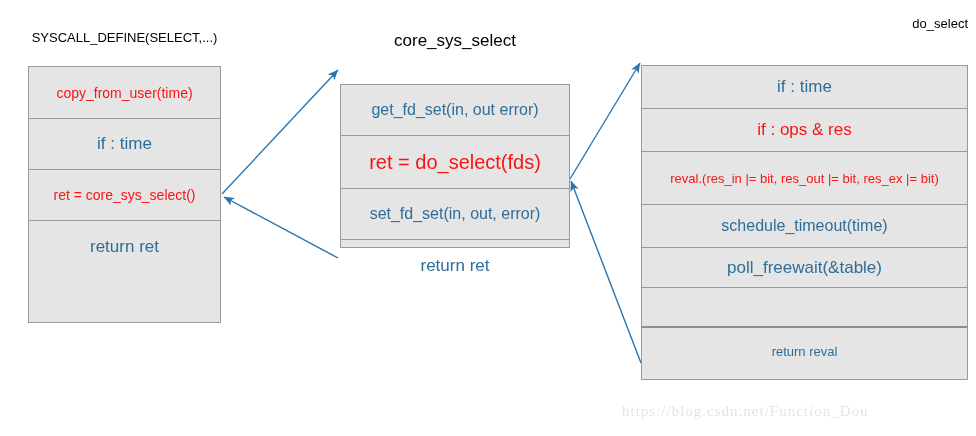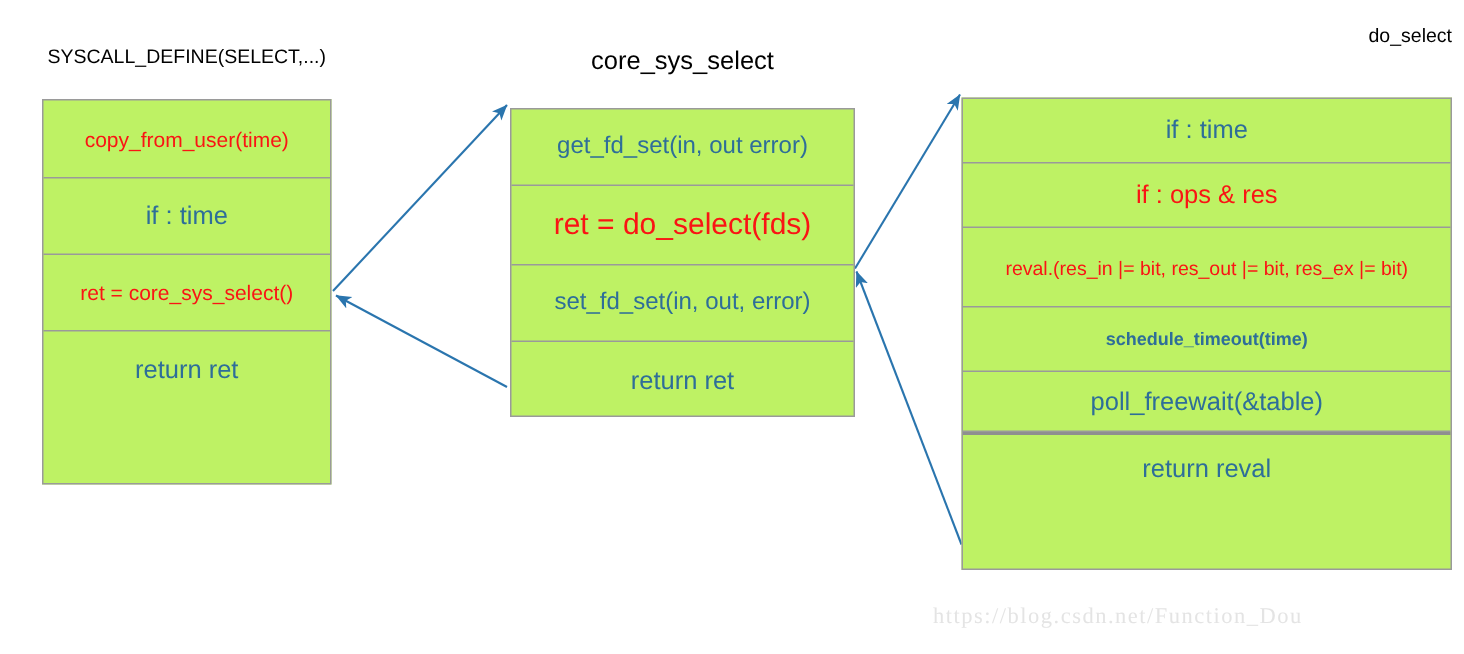--- a/index.html
+++ b/index.html
@@ -31,21 +31,21 @@
     position: absolute;
     text-align: center;
     color: #000000;
     white-space: nowrap;
   }
   .flow-table {
     position: absolute;
     border: 1px solid #9a9a9a;
     border-collapse: collapse;
     box-sizing: border-box;
-    background: #bef264;
+    background: #e5e5e5;
   }
   .flow-row {
     box-sizing: border-box;
     border-bottom: 1px solid #9a9a9a;
     display: flex;
     align-items: center;
     justify-content: center;
     text-align: center;
     color: #2e6e99;
     white-space: nowrap;
@@ -94,33 +94,33 @@
 
   <div class="flow-table" style="left:28px; top:66px; width:193px; height:257px;">
     <div class="flow-row red" style="height:52px; font-size:14px;">copy_from_user(time)</div>
     <div class="flow-row" style="height:51px; font-size:17px;">if : time</div>
     <div class="flow-row red" style="height:51px; font-size:14px;">ret = core_sys_select()</div>
     <div class="flow-row" style="height:52px; font-size:17px;">return ret</div>
   </div>
 
   <div class="col-title" style="left:340px; top:31px; width:230px; font-size:17px;">core_sys_select</div>
 
-  <div class="flow-table" style="left:340px; top:72px; width:230px; height:206px;">
+  <div class="flow-table" style="left:340px; top:84px; width:230px; height:164px;">
     <div class="flow-row" style="height:51px; font-size:16px;">get_fd_set(in, out error)</div>
     <div class="flow-row red" style="height:53px; font-size:20px;">ret = do_select(fds)</div>
     <div class="flow-row" style="height:51px; font-size:16px;">set_fd_set(in, out, error)</div>
     <div class="flow-row" style="height:51px; font-size:17px;">return ret</div>
   </div>
 
   <div class="col-title" style="left:641px; top:16px; width:327px; font-size:13px;text-align:right;">do_select</div>
 
   <div class="flow-table" style="left:641px; top:65px; width:327px; height:315px;">
     <div class="flow-row" style="height:43px; font-size:17px;">if : time</div>
     <div class="flow-row red" style="height:43px; font-size:17px;">if : ops &amp; res</div>
     <div class="flow-row red" style="height:53px; font-size:13px;">reval.(res_in |= bit, res_out |= bit, res_ex |= bit)</div>
-    <div class="flow-row" style="height:43px; font-size:12px;font-weight:bold;">schedule_timeout(time)</div>
+    <div class="flow-row" style="height:43px; font-size:16px;">schedule_timeout(time)</div>
     <div class="flow-row" style="height:40px; font-size:17px;">poll_freewait(&amp;table)</div>
-    <div class="flow-row thick-top" style="height:48px; font-size:17px;">return reval</div>
+    <div class="flow-row thick-top" style="height:48px; font-size:13px;margin-top:38px;">return reval</div>
   </div>
 
   <div class="watermark" style="left:622px; top:403px; font-size:15px;">https://blog.csdn.net/Function_Dou</div>
 
 </div>
 
 </body></html>

